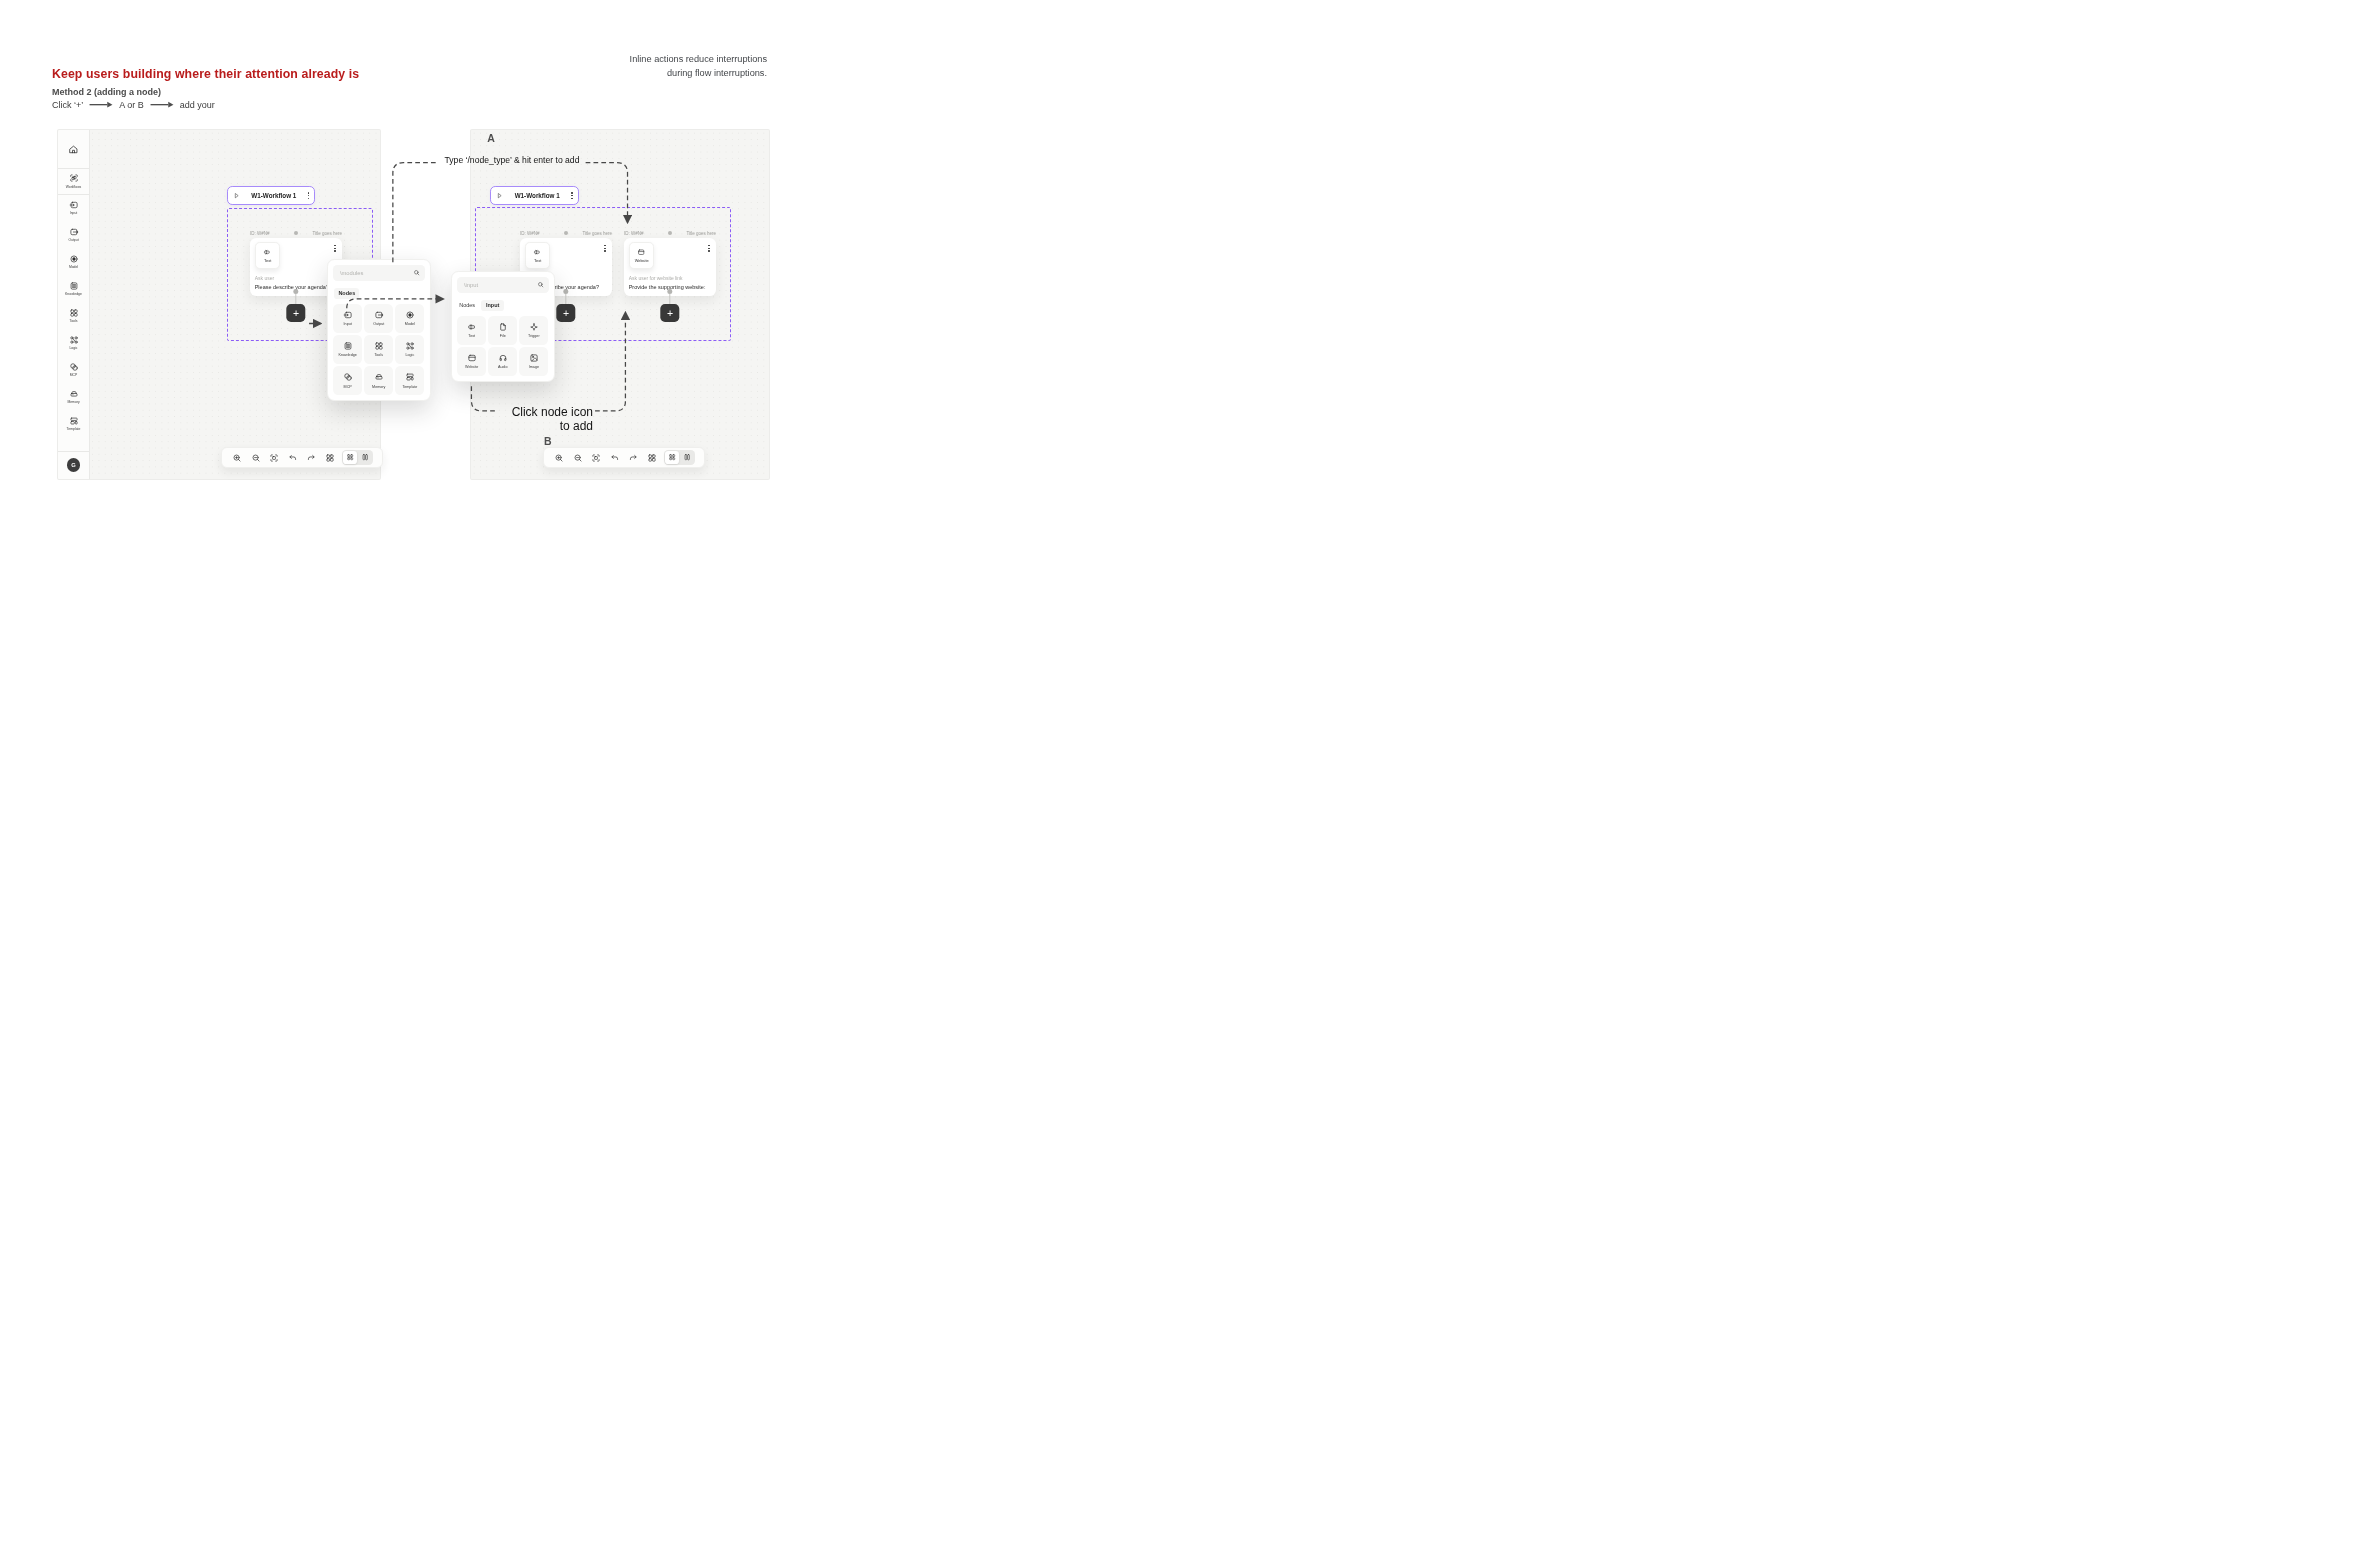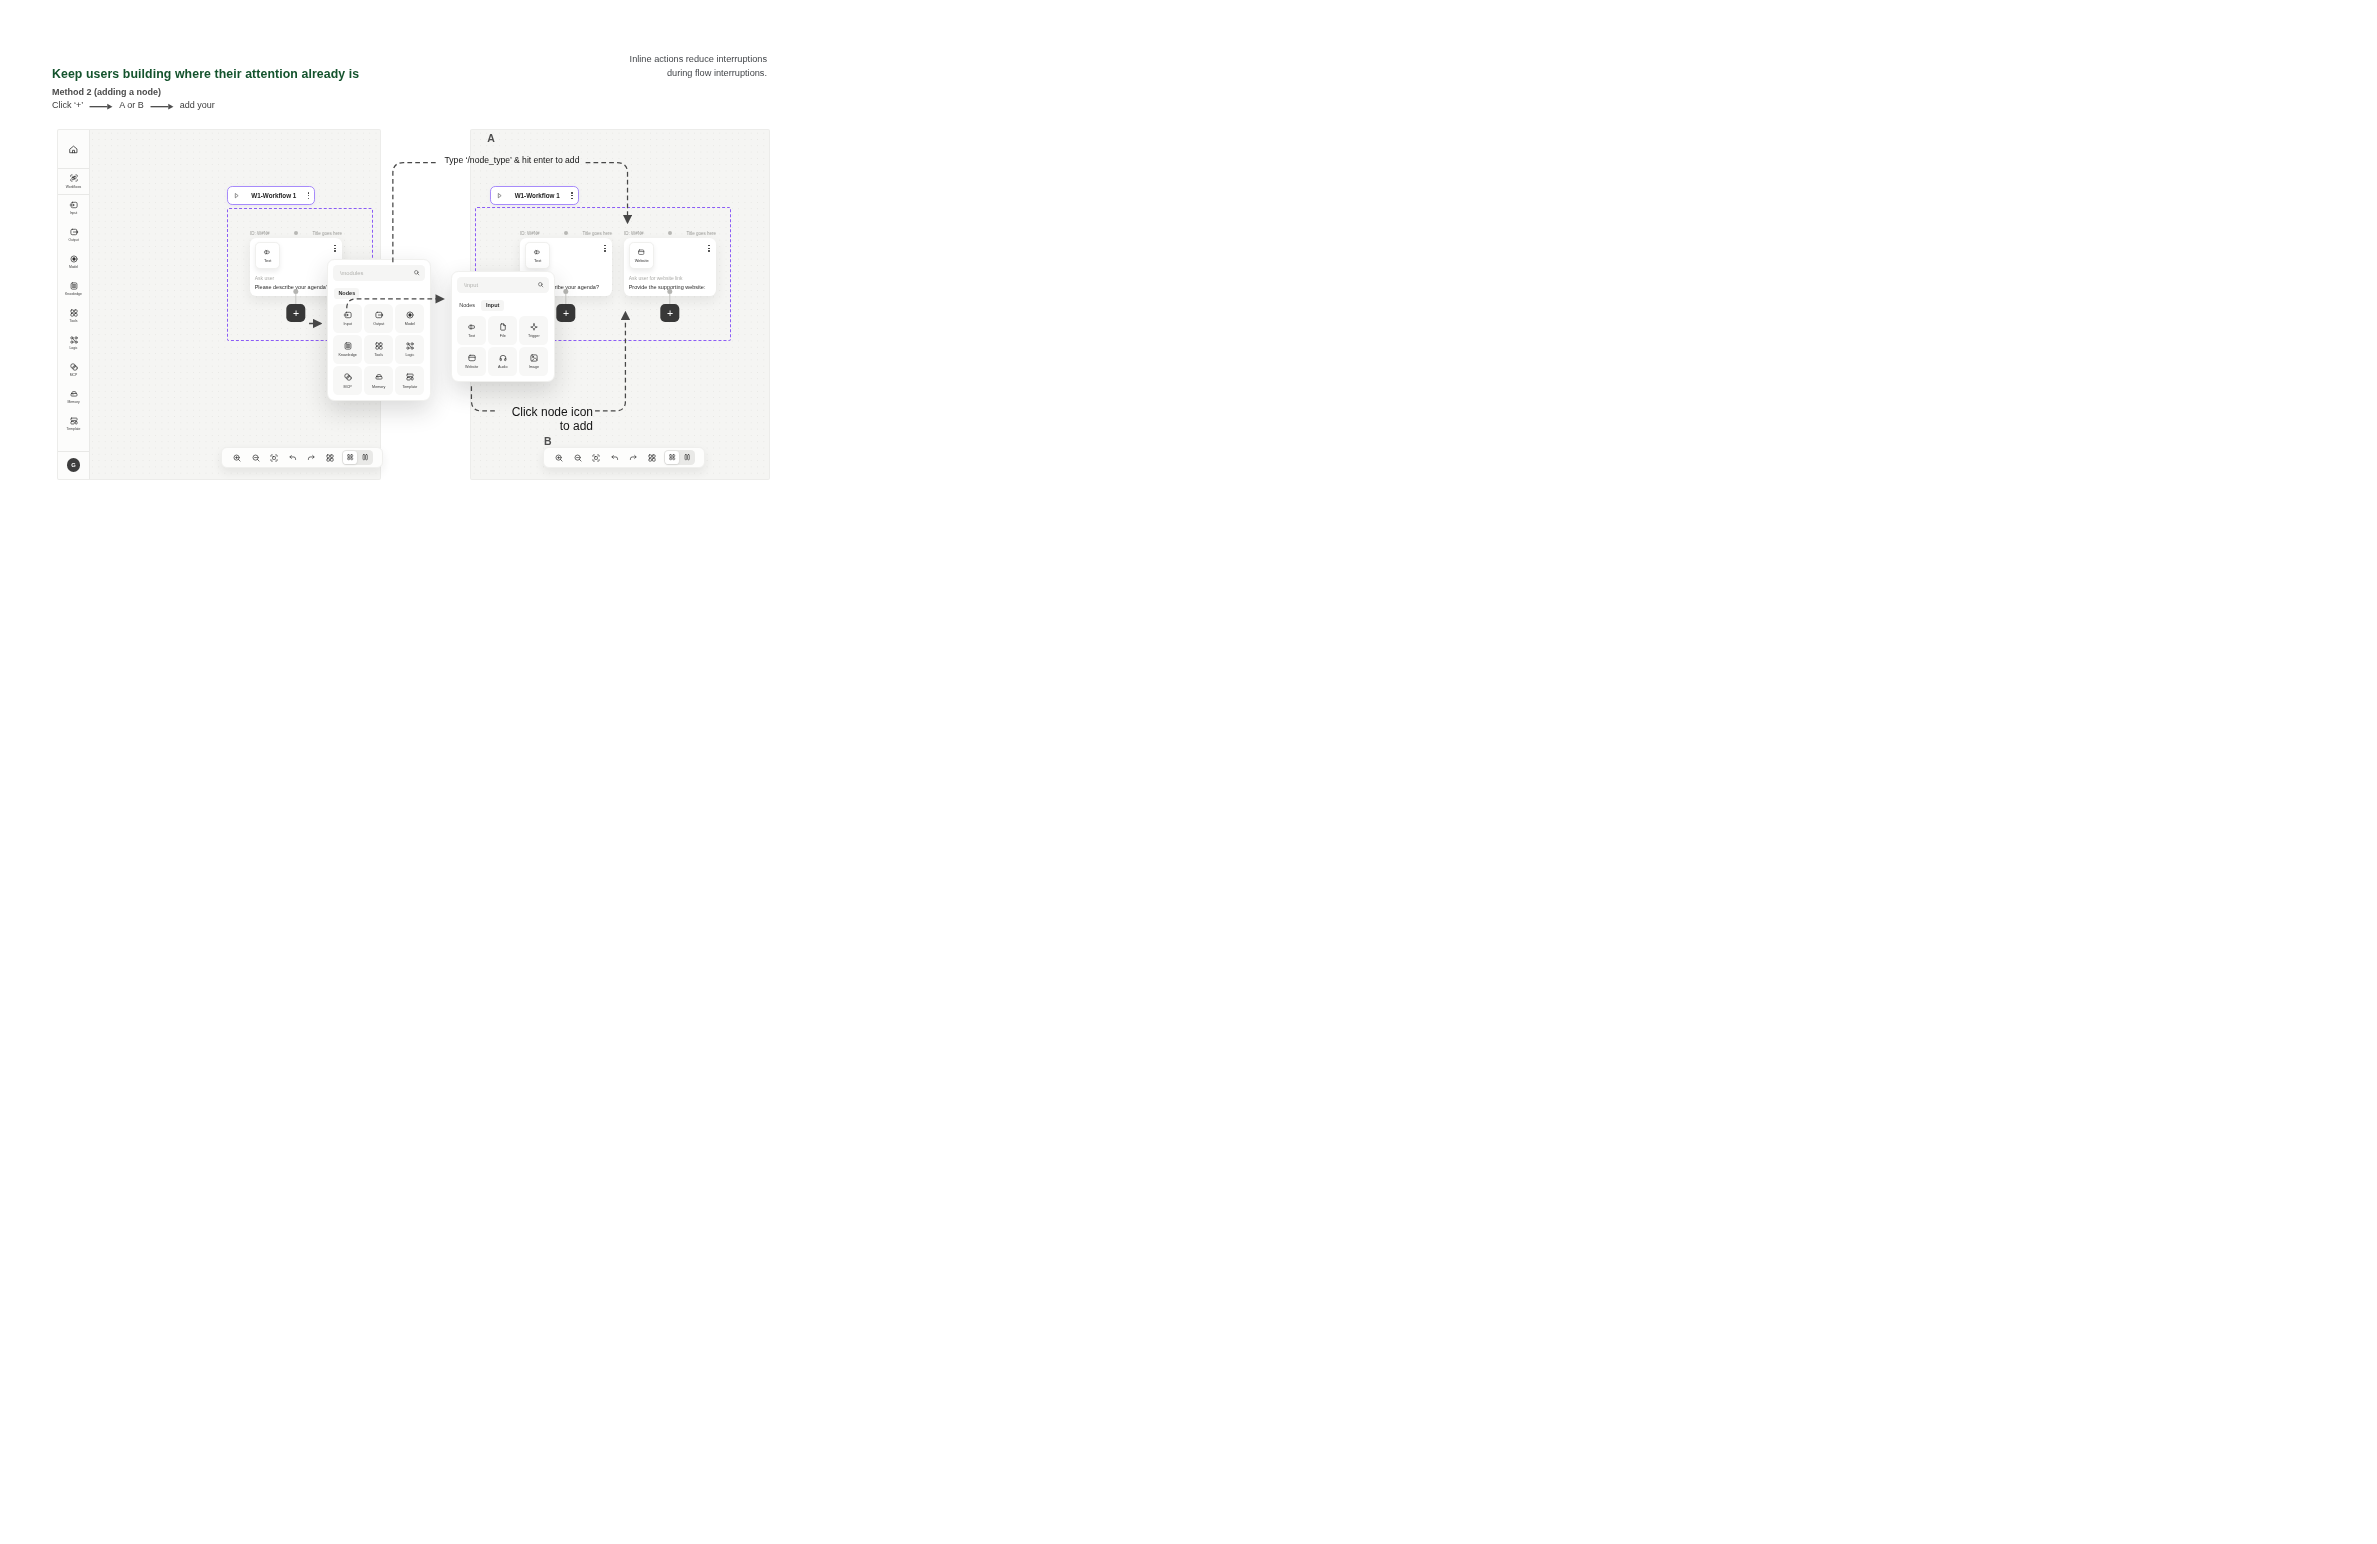--- a/index.html
+++ b/index.html
@@ -2,23 +2,23 @@
 <html style="font-size:8.4px"><head>
 <meta charset="utf-8">
 <style>
   html,body{margin:0;padding:0;background:#fff;}
   body{width:792px;height:515px;position:relative;overflow:hidden;
        font-family:"Liberation Sans","DejaVu Sans",sans-serif;color:#2f2f2f;}
   .abs{position:absolute;}
 
   
   #method-label{left:52px;top:51px;font-size:9px;font-weight:700;color:#4c4c4c;margin-top:36px;}
-  #page-title{left:52px;top:67px;font-size:12.3px;font-weight:700;color:#14532d;letter-spacing:0.1px;}
+  #page-title{left:52px;top:67px;font-size:12.3px;font-weight:700;color:#b91c1c;letter-spacing:0.1px;}
   #side-note{right:25px;top:52px;text-align:right;font-size:9.2px;color:#43464a;line-height:1.55;}
-  #steps-row{left:52px;top:100px;display:flex;align-items:flex-end;gap:6px;font-size:9px;color:#3c3c3c;}
+  #steps-row{left:52px;top:100px;display:flex;align-items:center;gap:6px;font-size:9px;color:#3c3c3c;}
   .step-arrow{display:block;}
 
   
   .window{background:#f5f5f3;border:0.5px solid #ececea;border-radius:1.6px;
           background-image:radial-gradient(circle,#e6e6e3 0.5px,transparent 0.6px);
           background-size:6.3px 6.3px;}
   #window-left{left:57px;top:129px;width:322px;height:349px;}
   #window-right{left:470px;top:129px;width:298px;height:349px;}
 
   

